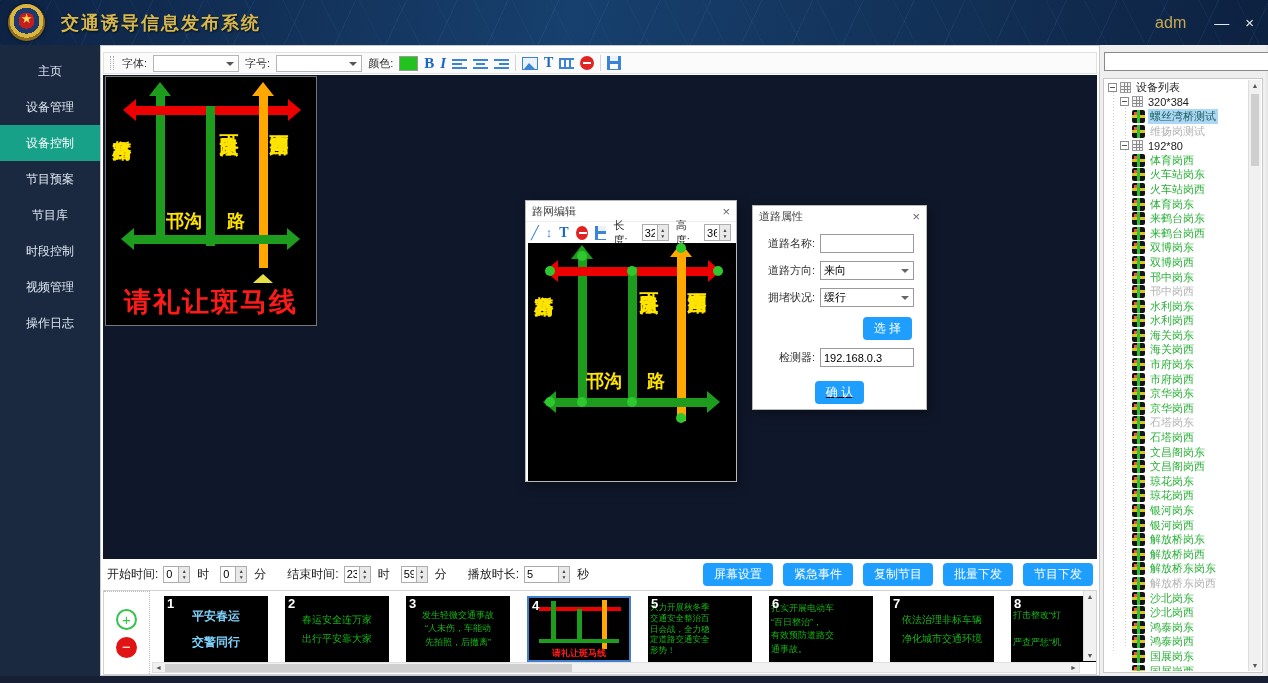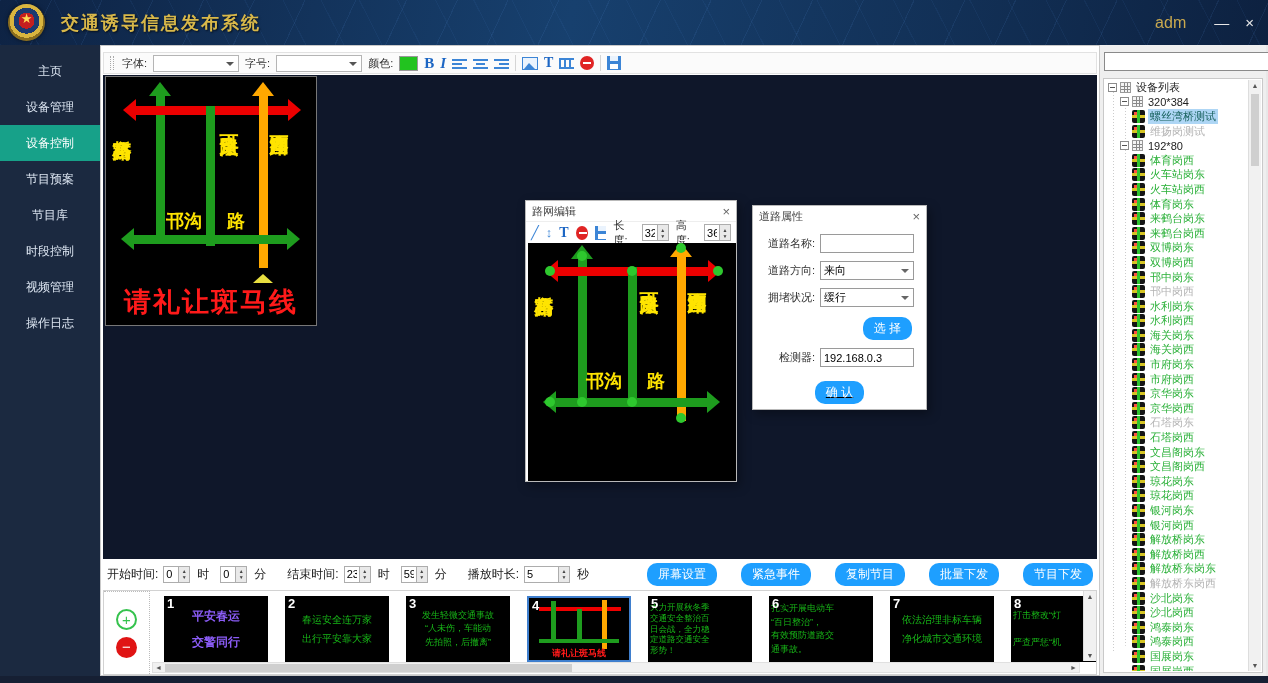--- a/index.html
+++ b/index.html
@@ -100,47 +100,47 @@
   .spin .arrows { width:12px; background:#e9e9e9; border:1px solid #adadad; display:flex; flex-direction:column;
     align-items:center; justify-content:center; font-size:5px; color:#444; line-height:6px; }
   .props { left:649px; top:130px; width:175px; height:205px; }
   .prow { display:flex; align-items:center; margin-top:8px; }
   .plabel { width:62px; text-align:right; font-size:11px; color:#333; margin-right:5px; }
   .pinput { width:94px; height:19px; border:1px solid #9a9a9a; font-size:11px; padding:0 3px;
     font-family:"Liberation Sans",sans-serif; }
   .fake-select { width:94px; height:19px; border:1px solid #9a9a9a; background:#fff; font-size:11px;
     display:flex; align-items:center; padding:0 3px; position:relative; }
   .fake-select i { position:absolute; right:4px; top:7px; border:4px solid transparent; border-top-color:#666; }
-  .blue-btn { background:#1e9fff; color:#fff; border:none; font-size:12px; padding:3px 11px; border-radius:10px;
+  .blue-btn { background:#1e9fff; color:#fff; border:none; font-size:12px; padding:3px 11px; border-radius:4px;
     font-family:"Liberation Sans",sans-serif; }
   .btn-row-r { display:flex; justify-content:flex-end; padding-right:14px; margin-top:10px; }
   .btn-row-c { display:flex; justify-content:center; margin-top:14px;text-decoration:underline; }
 
   
   .timebar { position:absolute; left:2px; top:516px; right:2px; height:24px; display:flex; align-items:center;
     gap:5px; font-size:12px; color:#222; padding:0 4px; background:#fff; }
   .timebar .unit { margin:0 6px 0 2px; }
-  .actions { margin-left:auto; display:flex; gap:24px; }
+  .actions { margin-left:auto; display:flex; gap:10px; }
 
   
   .playlist { position:absolute; left:2px; top:544px; right:2px; height:85px; border:1px solid #d2d2d2;
     background:#fff; display:flex; }
   .pl-controls { width:46px; border-right:1px dotted #bbb; border-top:1px dotted #bbb; display:flex;
     flex-direction:column; align-items:center; justify-content:center; gap:7px; }
   .btn-add { width:21px; height:21px; border-radius:50%; border:2px solid #35c24d; color:#35c24d; font-size:15px;
     line-height:17px; text-align:center; background:#fff; }
   .btn-remove { width:21px; height:21px; border-radius:50%; background:#e01414; color:#fff; font-size:15px;
     line-height:20px; text-align:center; }
   .pl-strip { position:relative; flex:1; display:flex; gap:17px; padding:5px 2px 0 14px; overflow:hidden; }
   .thumb { position:relative; width:104px; height:66px; background:#000; flex:0 0 auto; }
   .thumb.selected { border:2px solid #3f7fce; }
   .thumb-num { position:absolute; left:3px; top:0; color:#fff; font-weight:bold; font-size:13px; z-index:2; }
   .thumb-text { position:absolute; inset:2px 2px 2px 2px; white-space:pre-line; text-align:center;
     display:flex; flex-direction:column; justify-content:center; }
-  .thumb.red .thumb-text { color:#8b5cf6; }
+  .thumb.red .thumb-text { color:#7dd3fc; }
   .thumb.green .thumb-text { color:#17b617; }
   .thumb.big .thumb-text { font-size:12px; line-height:2.2; font-weight:bold; }
   .thumb.mid .thumb-text { font-size:10px; line-height:1.9; }
   .thumb.small .thumb-text { font-size:9px; line-height:1.5; }
   .thumb.tiny .thumb-text { font-size:8.5px; line-height:1.25; }
   .thumb.left .thumb-text { text-align:left; }
   .mini-road { display:none; position:absolute; inset:0; }
   .thumb.diagram .mini-road { display:block; }
   .mini-road .mr { position:absolute; }
   .mini-msg { position:absolute; bottom:0; left:0; right:0; text-align:center; color:#ff1a1a; font-size:9px; font-weight:bold; }

